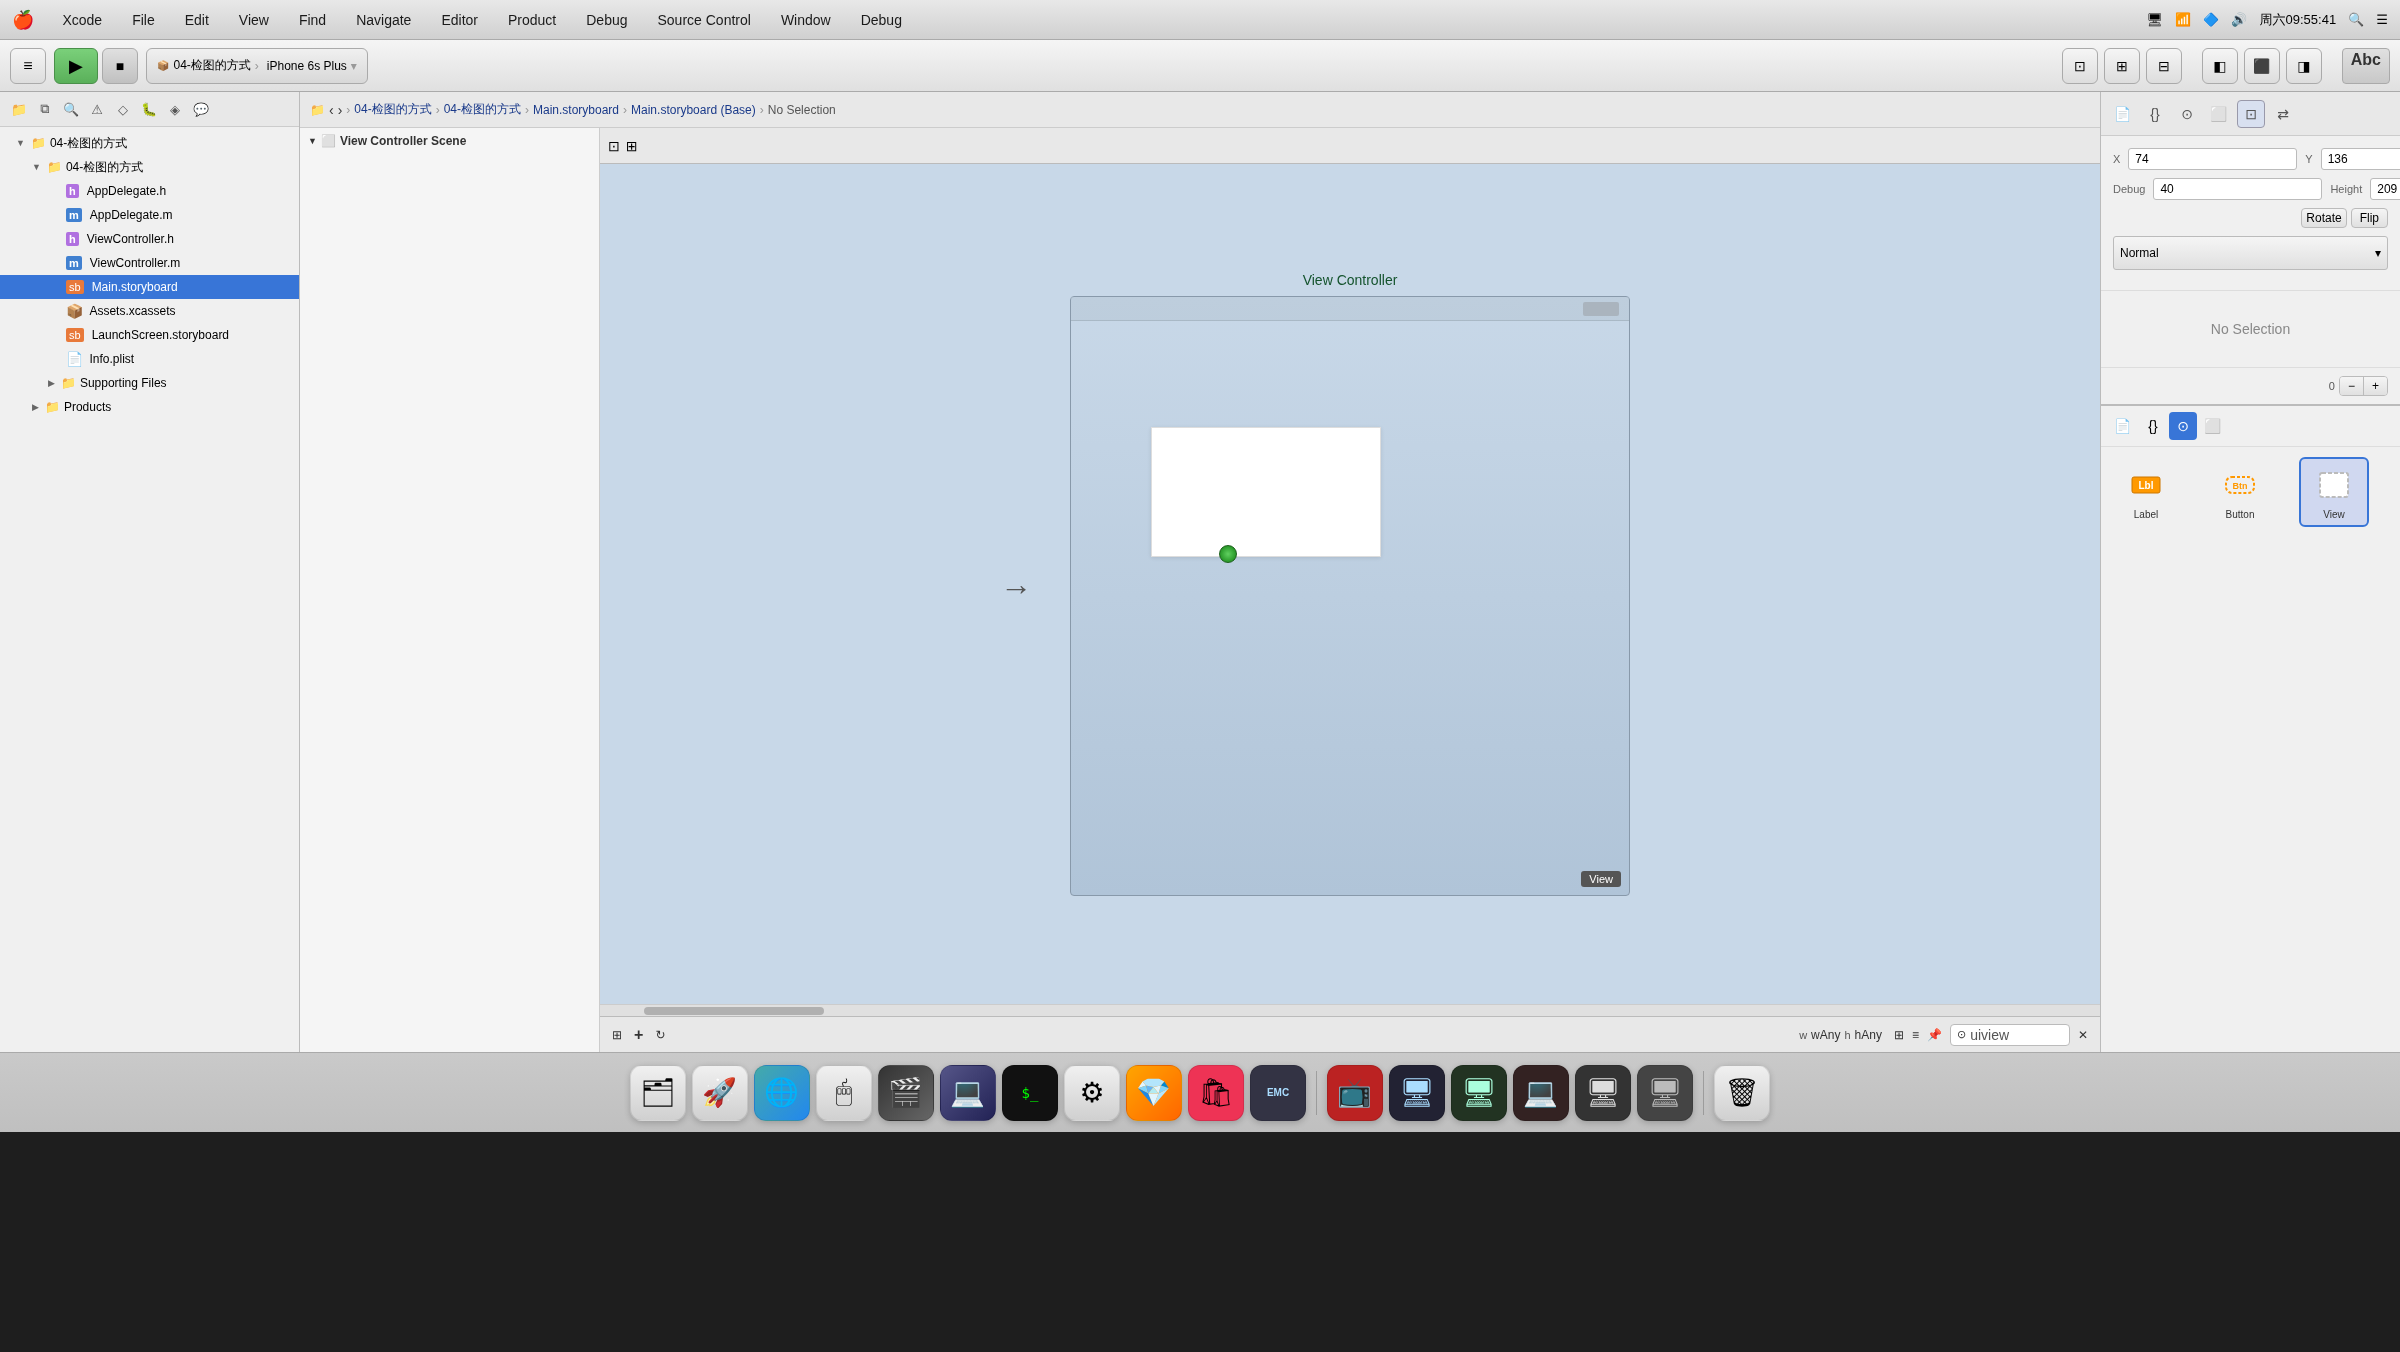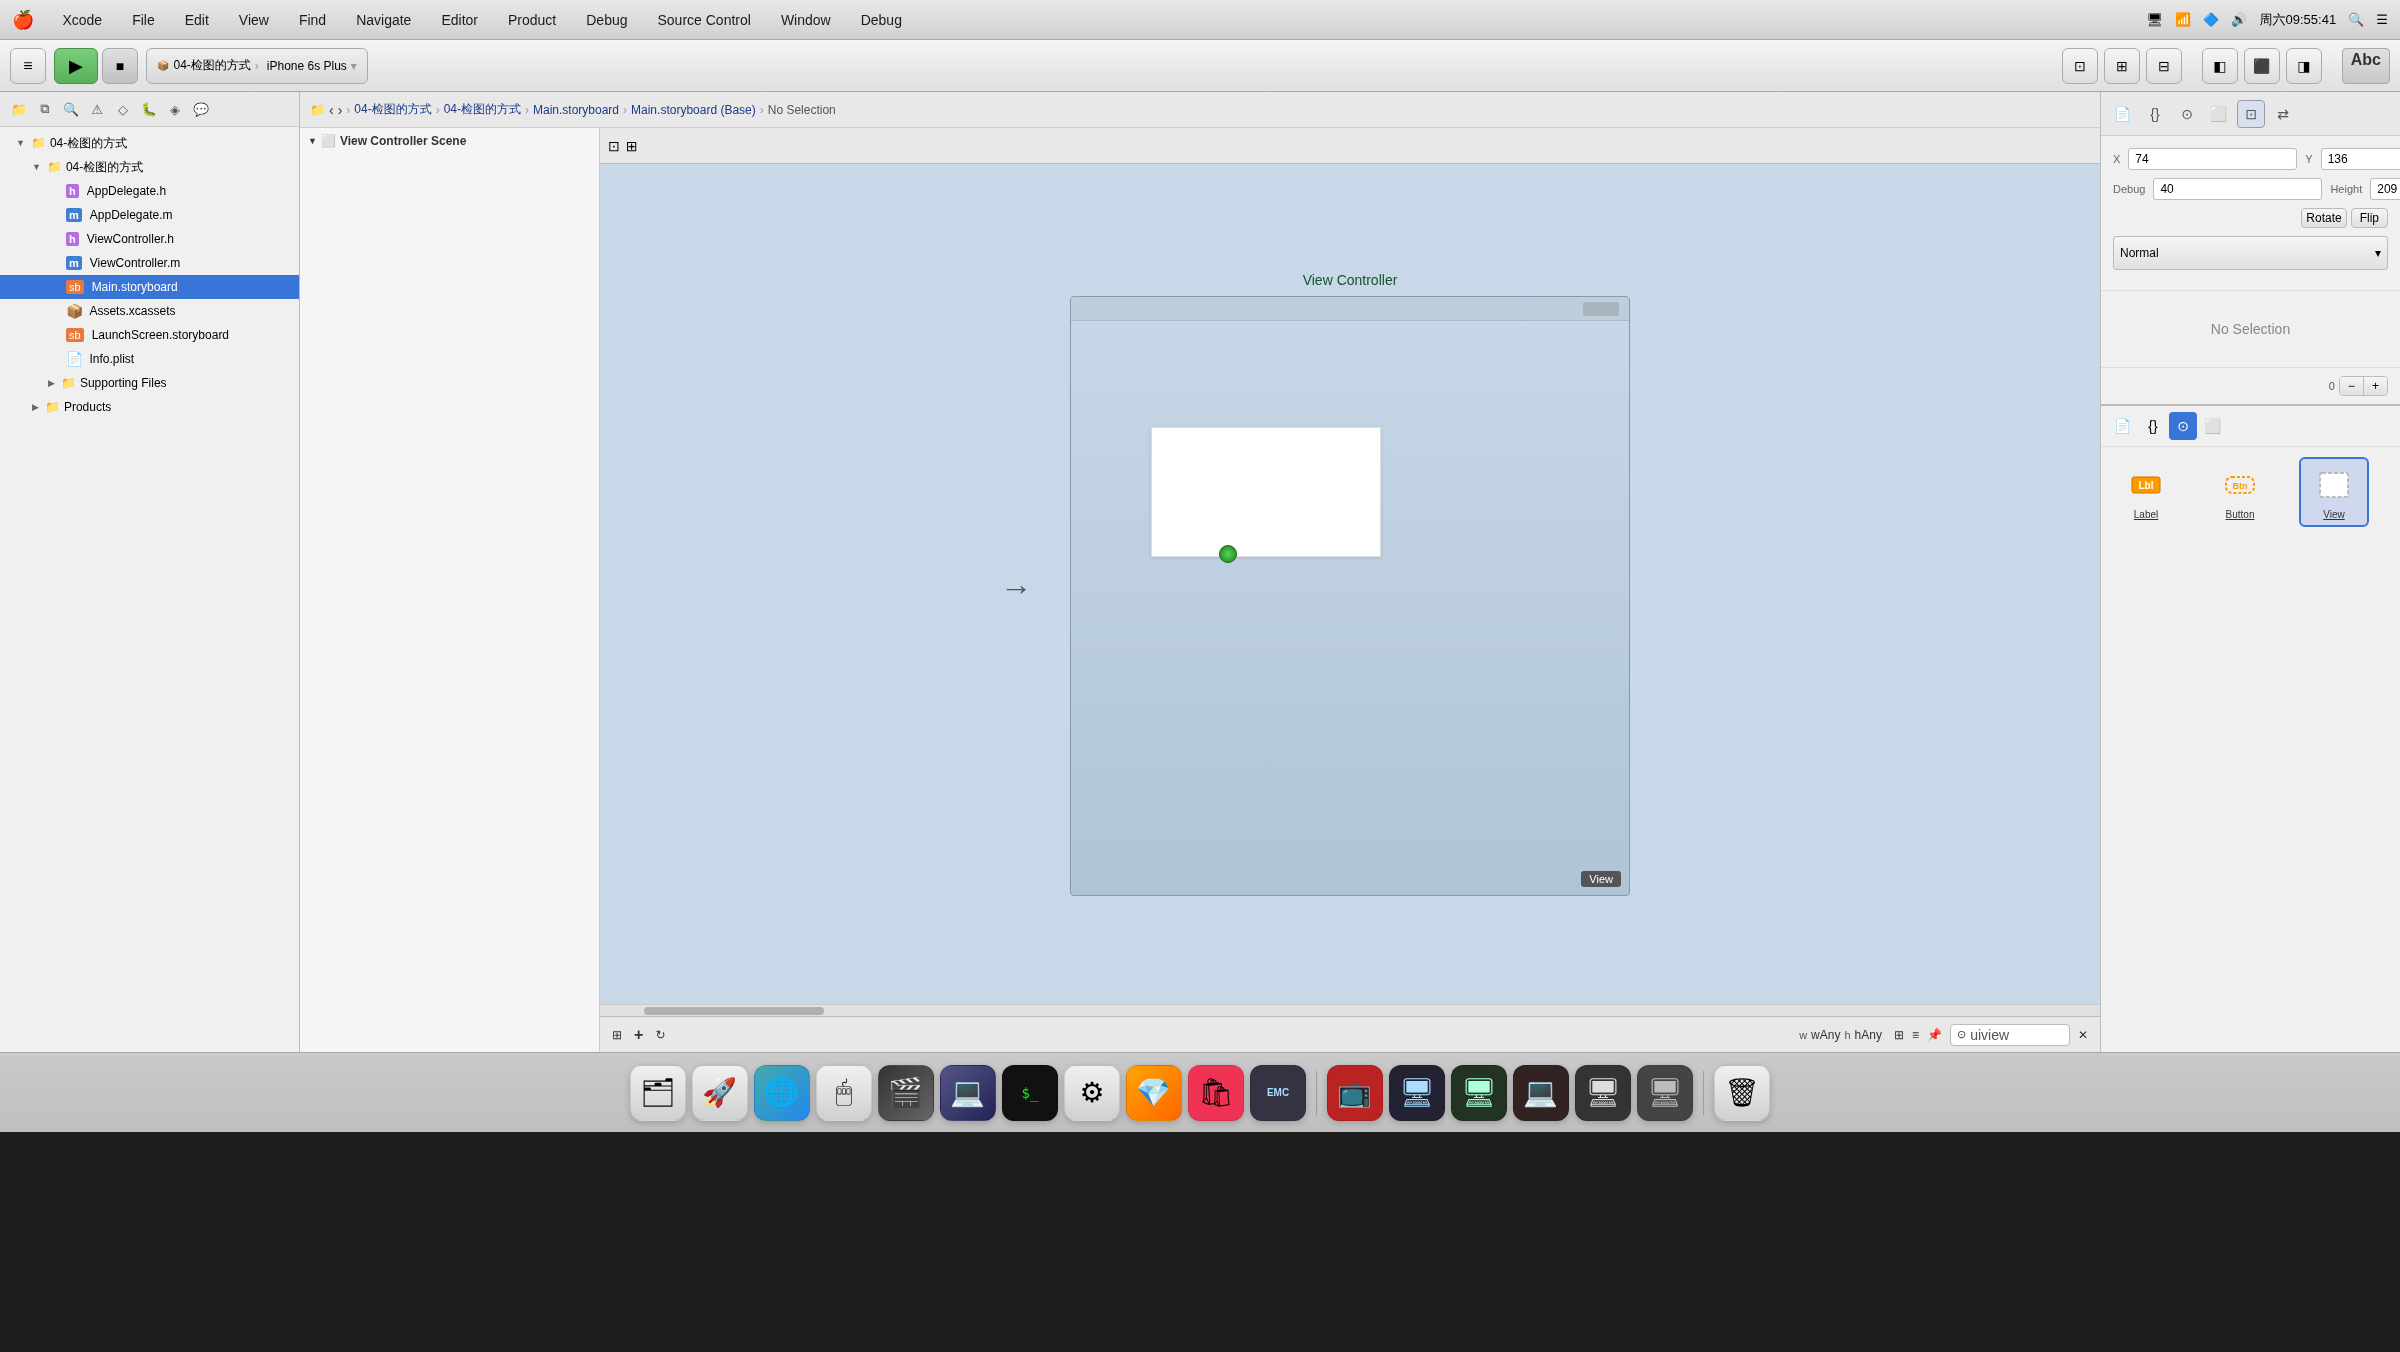--- a/index.html
+++ b/index.html
@@ -161,21 +161,21 @@
     }
 
     .no-selection { text-align: center; color: #888; font-size: 14px; padding: 30px; }
     .obj-icon-row { display: flex; align-items: center; gap: 2px; padding: 6px 8px; border-bottom: 1px solid #ddd; }
     .obj-lib-icon { width: 28px; height: 28px; border-radius: 4px; display: flex; align-items: center; justify-content: center; cursor: pointer; font-size: 14px; }
     .obj-lib-icon.active { background: #3875d7; color: white; }
     .obj-items { display: flex; gap: 24px; padding: 10px; flex-wrap: wrap; }
     .obj-item { width: 70px; height: 70px; display: flex; flex-direction: column; align-items: center; justify-content: center; gap: 4px; cursor: pointer; border-radius: 6px; padding: 4px; }
     .obj-item.selected { background: #d0d8f0; border: 2px solid #3875d7; }
     .obj-item-icon { width: 40px; height: 40px; display: flex; align-items: center; justify-content: center; font-size: 22px; }
-    .obj-item-label { font-size: 10px; color: #333; text-decoration: underline; }
+    .obj-item-label { font-size: 10px; color: #333; }
 
     
     .editor-scrollbar {
       height: 12px; background: #e0e0e0; border-top: 1px solid #ccc;
       display: flex; align-items: center; padding: 0 4px;
     }
     .scrollbar-thumb { width: 180px; height: 8px; background: #b0b0b0; border-radius: 4px; margin-left: 40px; }
 
     
     .status-bar-bottom {

